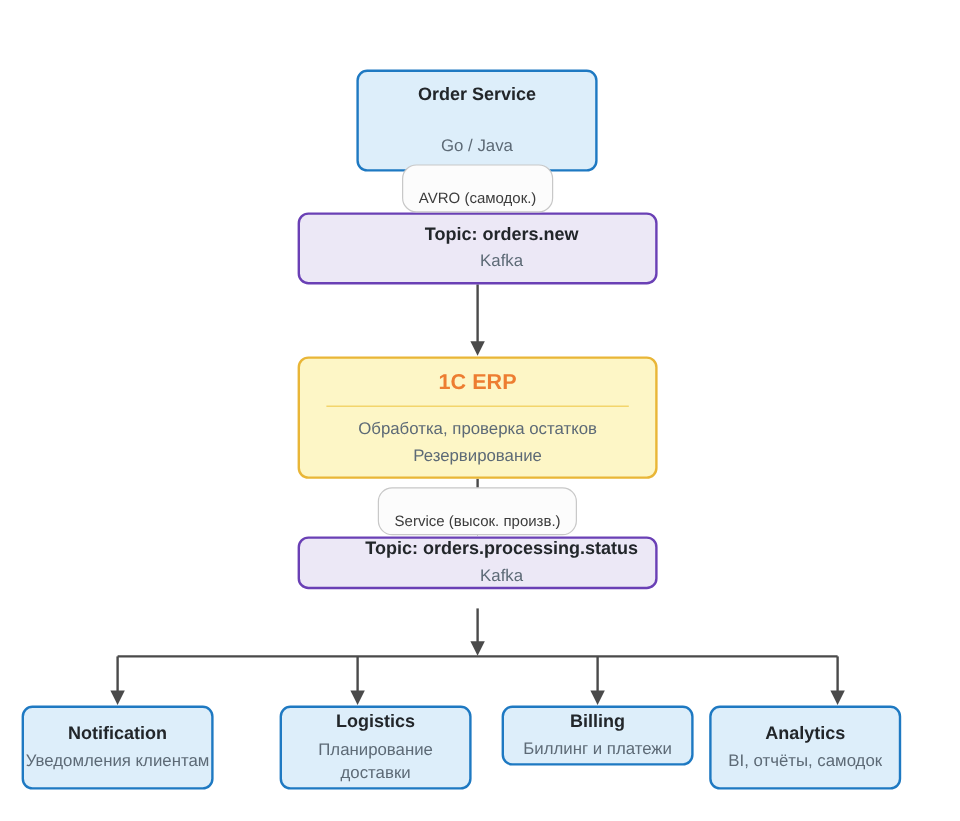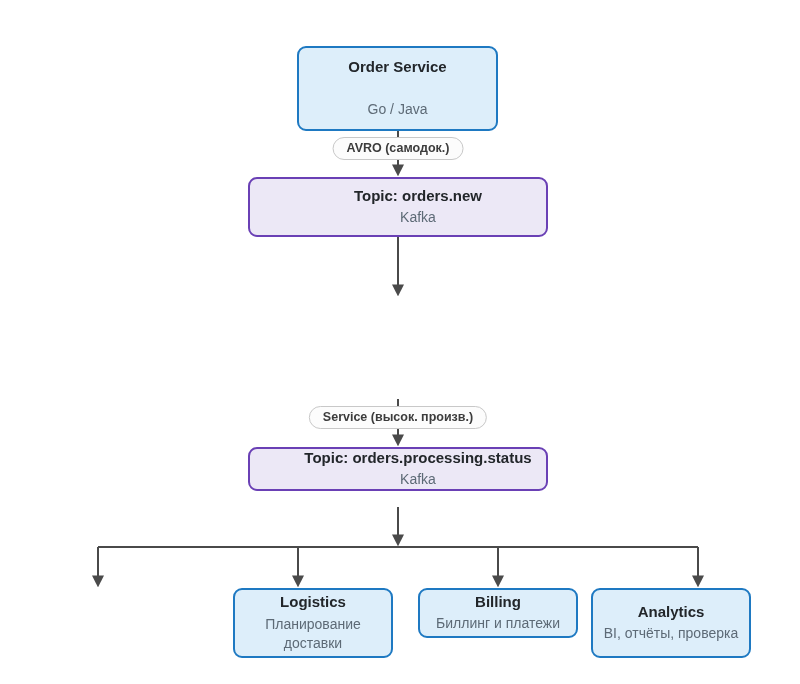--- a/index.html
+++ b/index.html
@@ -72,23 +72,23 @@
     height: 1px;
     background: var(--erp-divider, #f0cc55);
     margin: 5px 0 6px 0;
   }
   .edge-label {
     position: absolute;
     transform: translateX(-50%);
     background: var(--label-fill, #fcfcfc);
     border: 1px solid var(--label-border, #c8c8c8);
     border-radius: 12px;
-    padding: 3px 13px 4px 13px;
+    padding: 20px 13px 4px 13px;
     font-size: 12.5px;
-    font-weight: 700;
+    font-weight: 400;
     color: var(--label-text, #3c3c3c);
     white-space: nowrap;
     z-index: 2;
   }
 </style>
 </head>
 <body>
 
 <div class="canvas">
 
@@ -102,49 +102,59 @@
     <path class="conn" d="M398,237 V294" marker-end="url(#arrow)"></path>
     <path class="conn" d="M398,399 V444" marker-end="url(#arrow)"></path>
     <path class="conn" d="M398,507 V544" marker-end="url(#arrow)"></path>
     <path class="conn" d="M98,547 H698"></path>
     <path class="conn" d="M98,547 V585" marker-end="url(#arrow)"></path>
     <path class="conn" d="M298,547 V585" marker-end="url(#arrow)"></path>
     <path class="conn" d="M498,547 V585" marker-end="url(#arrow)"></path>
     <path class="conn" d="M698,547 V585" marker-end="url(#arrow)"></path>
   </svg>
 
-  <div class="node service" style="left:297px; top:46px; width:201px; height:85px;gap:24px;">
+  <div class="node service" style="left:297px; top:58px; width:201px; height:85px;gap:24px;">
     <div class="node-title">Order Service</div>
     <div class="node-subtitle">Go / Java</div>
   </div>
 
   <div class="edge-label" style="left:398px; top:137px;">AVRO (самодок.)</div>
 
   <div class="node topic" style="left:248px; top:177px; width:300px; height:60px; gap:3px;">
     <div class="node-title">Topic: orders.new</div>
     <div class="node-subtitle">Kafka</div>
   </div>
 
+  <div class="node erp" style="left:248px; top:297px; width:300px; height:102px;">
+    <div class="node-title erp-title">1C ERP</div>
+    <div class="erp-divider"></div>
+    <div class="node-subtitle">Обработка, проверка остатков</div>
+    <div class="node-subtitle">Резервирование</div>
+  </div>
 
   <div class="edge-label" style="left:398px; top:406px;">Service (высок. произв.)</div>
 
   <div class="node topic" style="left:248px; top:447px; width:300px; height:44px; gap:3px;">
     <div class="node-title">Topic: orders.processing.status</div>
     <div class="node-subtitle">Kafka</div>
   </div>
 
+  <div class="node service" style="left:18px; top:588px; width:160px; height:70px; gap:3px;">
+    <div class="node-title">Notification</div>
+    <div class="node-subtitle">Уведомления клиентам</div>
+  </div>
 
   <div class="node service" style="left:233px; top:588px; width:160px; height:70px; gap:3px;">
     <div class="node-title">Logistics</div>
     <div class="node-subtitle">Планирование доставки</div>
   </div>
 
   <div class="node service" style="left:418px; top:588px; width:160px; height:50px; gap:3px;">
     <div class="node-title">Billing</div>
     <div class="node-subtitle">Биллинг и платежи</div>
   </div>
 
   <div class="node service" style="left:591px; top:588px; width:160px; height:70px; gap:3px;">
     <div class="node-title">Analytics</div>
-    <div class="node-subtitle">BI, отчёты, проверка</div>
+    <div class="node-subtitle">BI, отчёты, самодок</div>
   </div>
 
 </div>
 
 </body></html>

